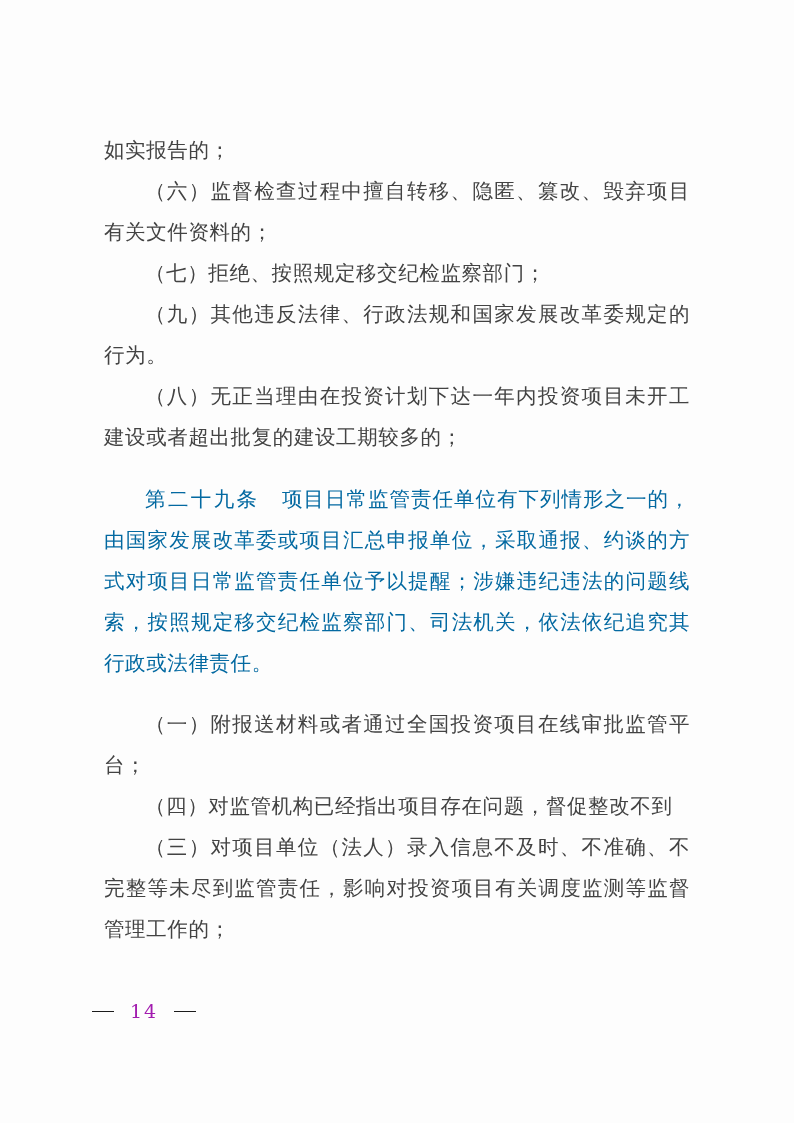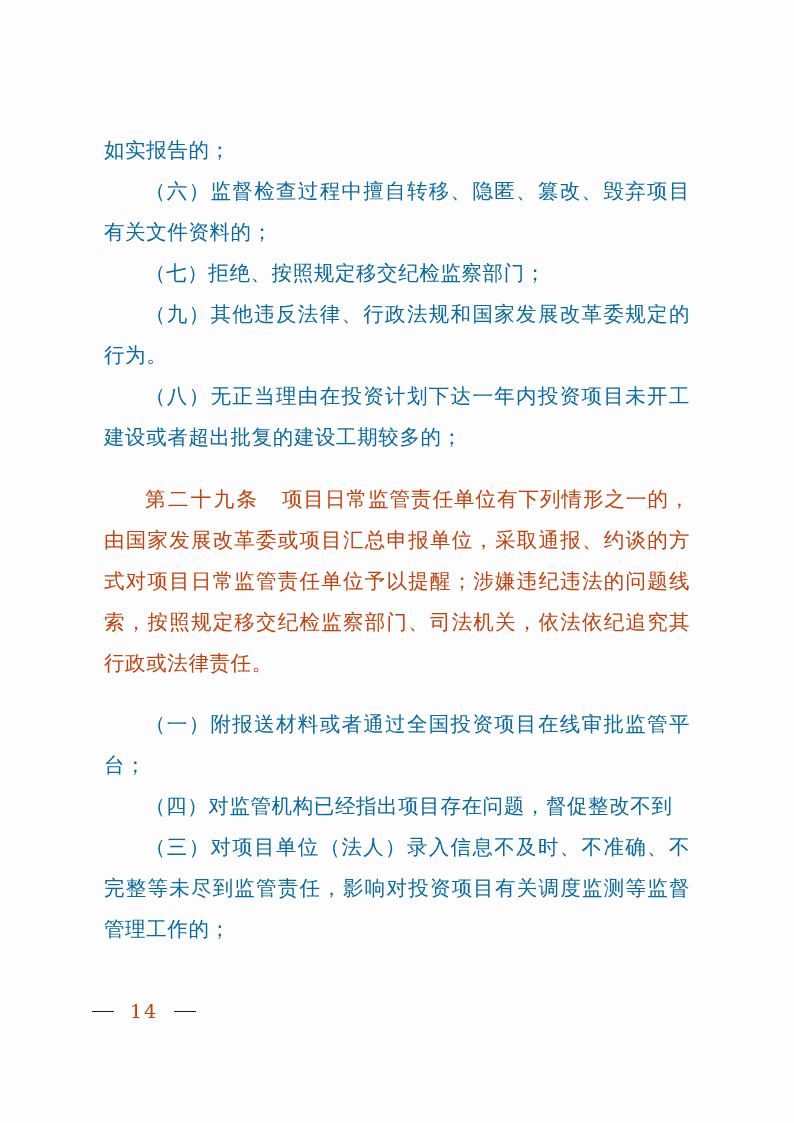--- a/index.html
+++ b/index.html
@@ -22,56 +22,56 @@
   }
   .doc-body {
     position: absolute;
     left: 104px;
     top: 130px;
     width: 586px;
   }
   .para {
     font-size: 20.5px;
     line-height: 41px;
-    color: #0369a1;
+    color: #404040;
     letter-spacing: 0.6px;
     text-align: justify;
     text-justify: inter-ideograph;
     margin: 0 0 0 0;
     font-family: "DejaVu Serif", serif;
     
     filter: contrast(0.96);
   }
   .indent {
     text-indent: 41px;
   }
   .para-emph {
     font-size: 20.5px;
     line-height: 41px;
-    color: #c2410c;
+    color: #0369a1;
     letter-spacing: 0.6px;
     text-align: justify;
     text-justify: inter-ideograph;
     text-indent: 41px;
   }
   .art-label {
     letter-spacing: 2px;
   }
   .gap {
     display: inline-block;
     width: 22px;
   }
   .page-footer {
     position: absolute;
     left: 0;
     right: 0;
     top: 1000px;
     text-align: center;
     font-size: 19px;
-    color: #c2410c;
+    color: #a21caf;
     letter-spacing: 2px;
     font-family: "DejaVu Serif", serif;
   }
   .footer-inner {
     display: inline-block;
     transform: translateX(-253px);
   }
   .dash {
     display: inline-block;
     width: 22px;

